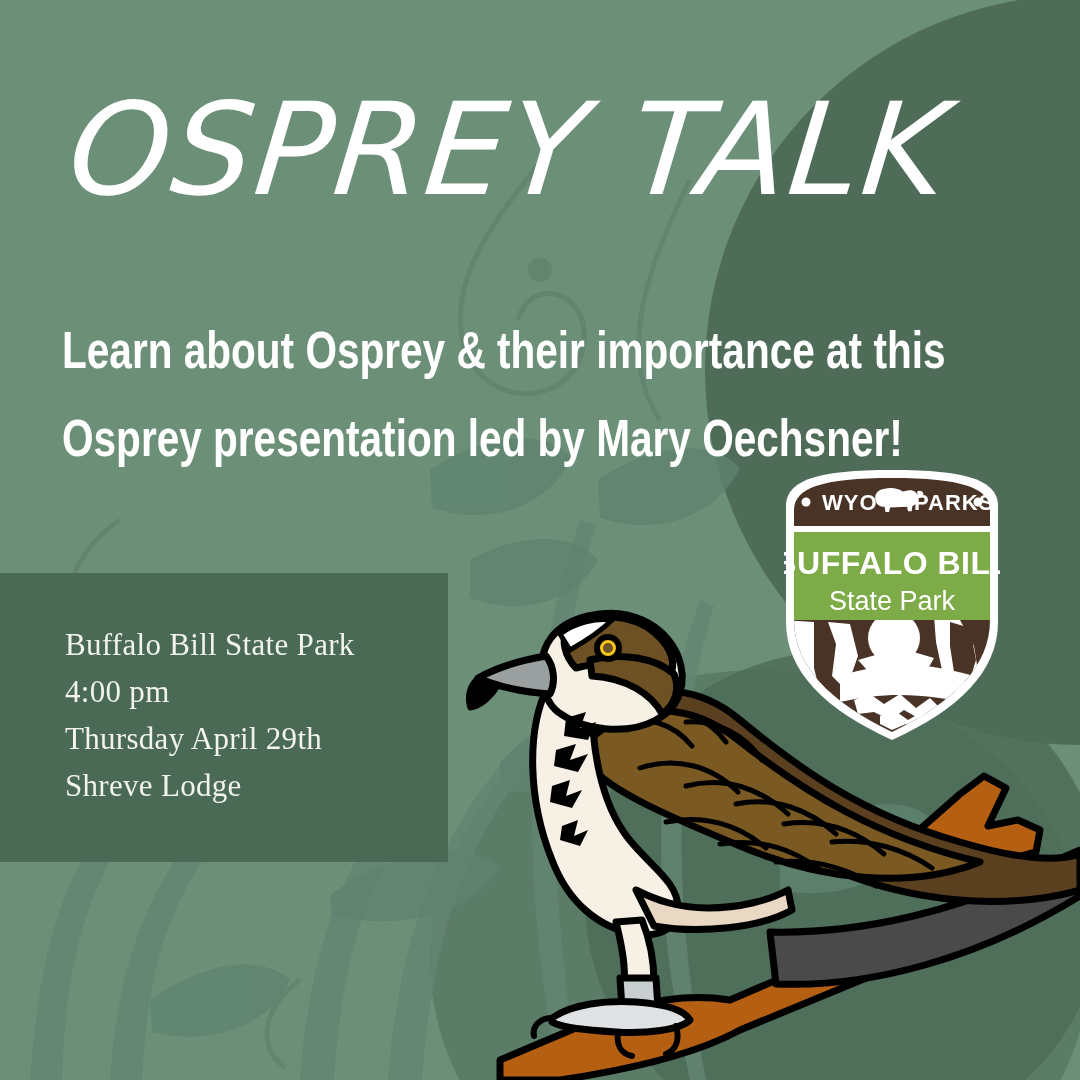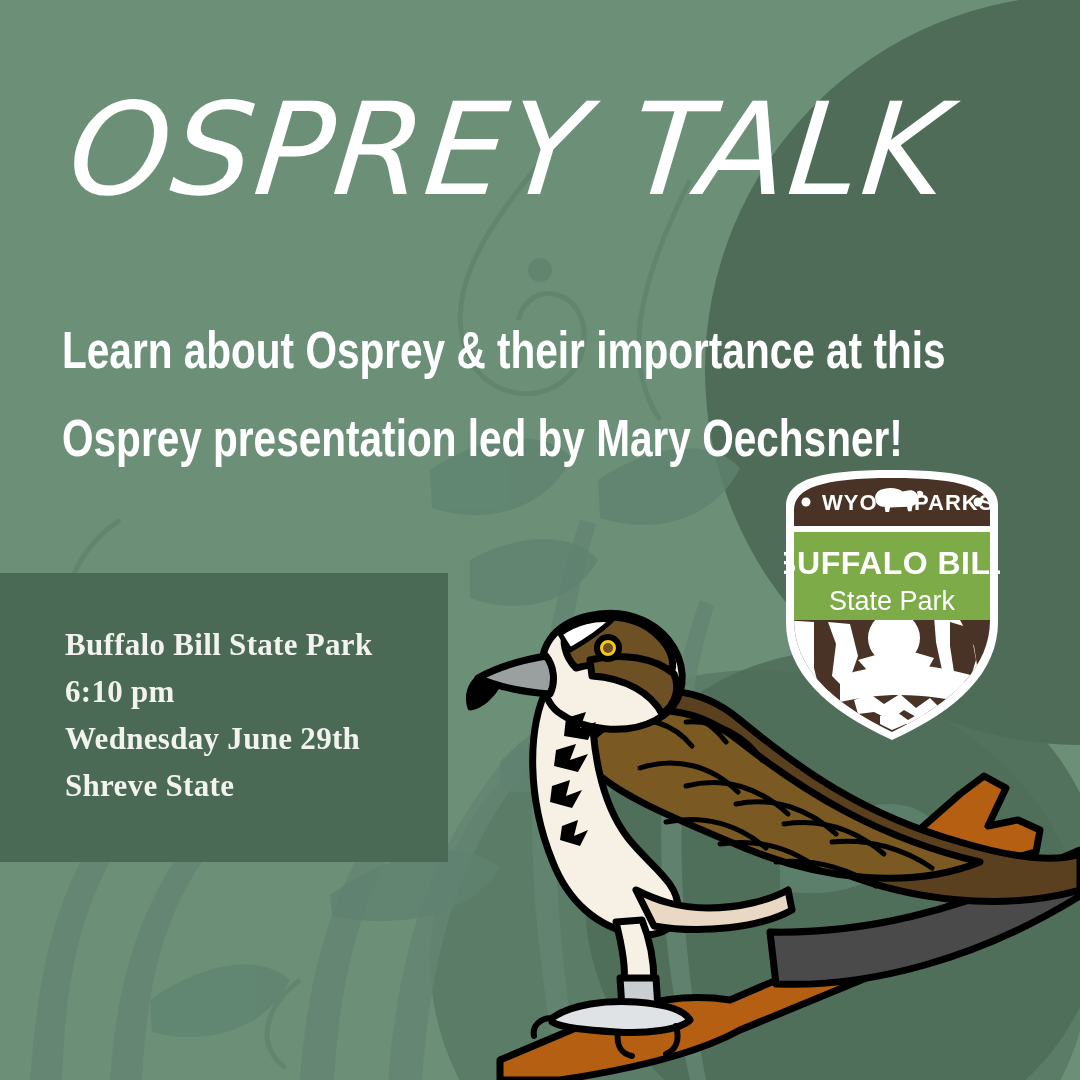--- a/index.html
+++ b/index.html
@@ -56,21 +56,20 @@
     background:#4a6a55;
   }
   .infobox .lines{
     position:absolute;
     left:65px; top:48px;
     color:#f2f3ee;
     font-family:"Liberation Serif","DejaVu Serif",serif;
     font-size:31px;
     line-height:47px;
     letter-spacing:.3px;
-    font-weight:bold;
   }
   .infobox .lines span{display:block;white-space:nowrap;}
 
   
   .badge{
     position:absolute;
     left:784px; top:470px;
     width:216px; height:270px;
   }
   .badge svg{display:block;width:216px;height:270px;}
@@ -143,23 +142,23 @@
   <div class="title">OSPREY TALK</div>
 
   <div class="subtitle">
     <span class="ln">Learn about Osprey &amp; their importance at this</span>
     <span class="ln">Osprey presentation led by Mary Oechsner!</span>
   </div>
 
   <div class="infobox">
     <div class="lines">
       <span>Buffalo Bill State Park</span>
-      <span>6:10 pm</span>
-      <span>Wednesday June 29th</span>
-      <span>Shreve State</span>
+      <span>4:00 pm</span>
+      <span>Thursday April 29th</span>
+      <span>Shreve Lodge</span>
     </div>
   </div>
 
   <div class="badge">
     <svg viewBox="0 0 216 270" aria-hidden="true">
       <defs>
         <clipPath id="shieldClip">
           <path d="M10 40 C 10 18 38 8 108 8 C 178 8 206 18 206 40 L 206 150 C 206 196 170 232 108 262 C 46 232 10 196 10 150 Z"></path>
         </clipPath>
       </defs>

